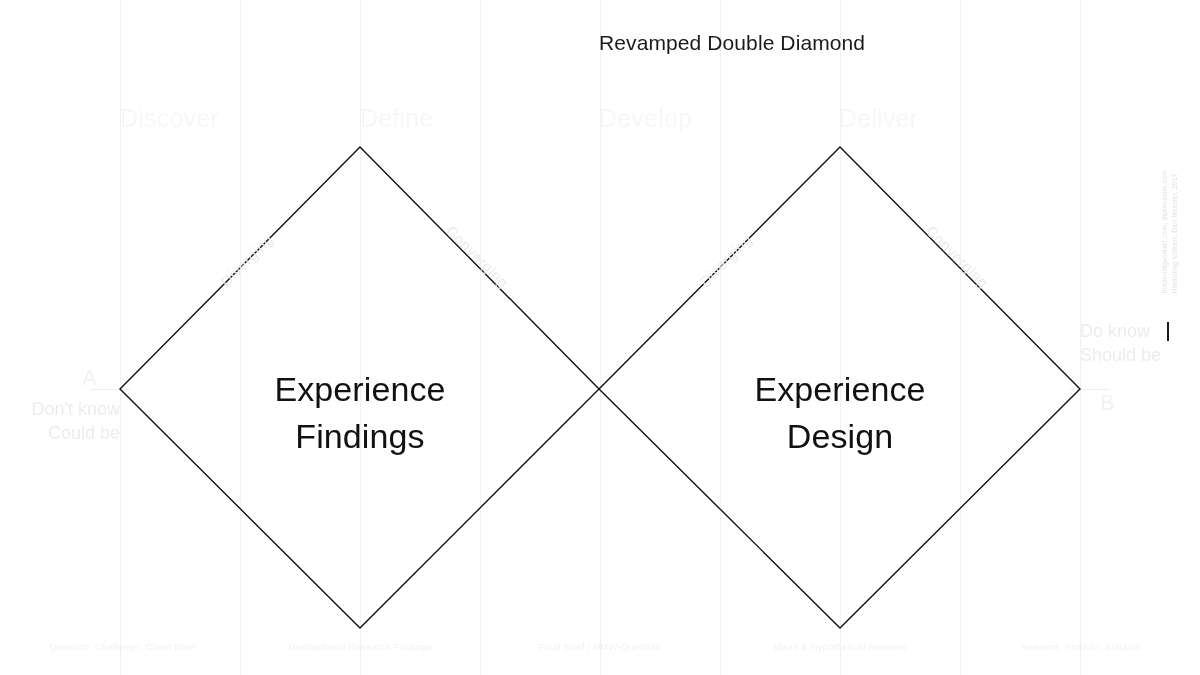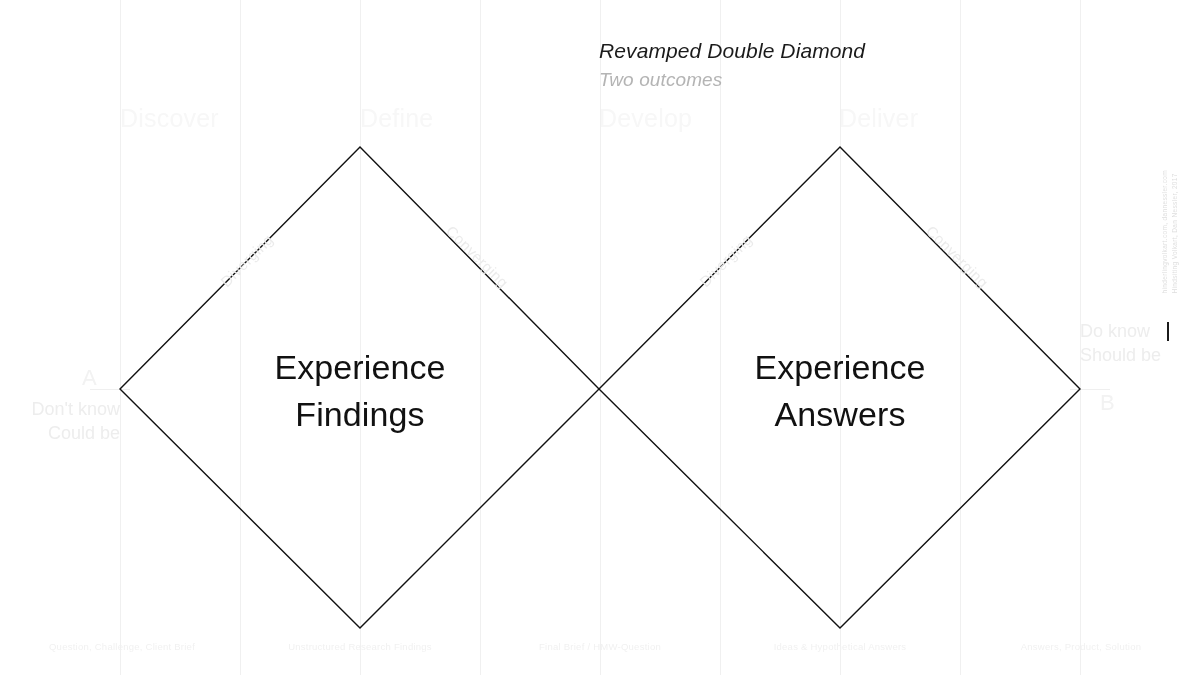--- a/index.html
+++ b/index.html
@@ -28,22 +28,21 @@
     top: 0;
     bottom: 0;
     width: 1px;
     background: #f0f0f0;
   }
 
   
   .header {
     position: absolute;
     left: 599px;
-    top: 38px;
-    font-style: italic;
+    top: 30px;
   }
   .header-title {
     font-size: 21px;
     color: #1b1b1b;
     letter-spacing: 0.1px;
     line-height: 1.28;
     white-space: nowrap;
   }
   .header-subtitle {
     font-size: 19px;
@@ -78,20 +77,21 @@
 
   
   .diamond-title {
     position: absolute;
     text-align: center;
     font-size: 34px;
     line-height: 1.37;
     color: #111111;
     letter-spacing: 0.1px;
     white-space: nowrap;
+    margin-top: 22px;
   }
 
   
   .edge-label {
     position: absolute;
     font-size: 15px;
     color: #ebebeb;
     letter-spacing: 0.4px;
     white-space: nowrap;
     transform-origin: 0 0;
@@ -195,21 +195,21 @@
     <path class="diamond-path" d="M 120 389 L 360 147 L 599 389 L 360 628 Z"></path>
     <path class="diamond-path" d="M 599 389 L 840 147 L 1080 389 L 840 628 Z"></path>
   </svg>
 
   <div class="diamond-title" style="left:240px; top:344px; width:240px;">
     <div>Experience</div>
     <div>Findings</div>
   </div>
   <div class="diamond-title" style="left:720px; top:344px; width:240px;">
     <div>Experience</div>
-    <div>Answers</div>
+    <div>Design</div>
   </div>
 
   <div class="edge-label div" style="left:217px; top:278px;">Diverging</div>
   <div class="edge-label conv" style="left:455px; top:222px;">Converging</div>
 
   <div class="edge-label div" style="left:696px; top:278px;">Diverging</div>
   <div class="edge-label conv" style="left:935px; top:222px;">Converging</div>
 
   <div class="endpoint-letter" style="left:82px; top:365px;">A</div>
   <div class="endpoint-text left" style="left:-40px; top:398px; width:160px;">
@@ -230,15 +230,14 @@
   <div class="bottom-caption" style="left:1081px;">Answers, Product, Solution</div>
 
   <div class="credit">
     <div class="credit-line">Hindsiting Volkart, Dan Nessler, 2017</div>
     <div class="credit-line">hinderlingvolkart.com, dannessler.com</div>
   </div>
   <div class="credit-tick"></div>
 
 <div class="header">
       <div class="header-title">Revamped Double Diamond</div>
-      <div class="header-subtitle">Two outcomes</div>
     </div>
   </div>
 
 </body></html>

